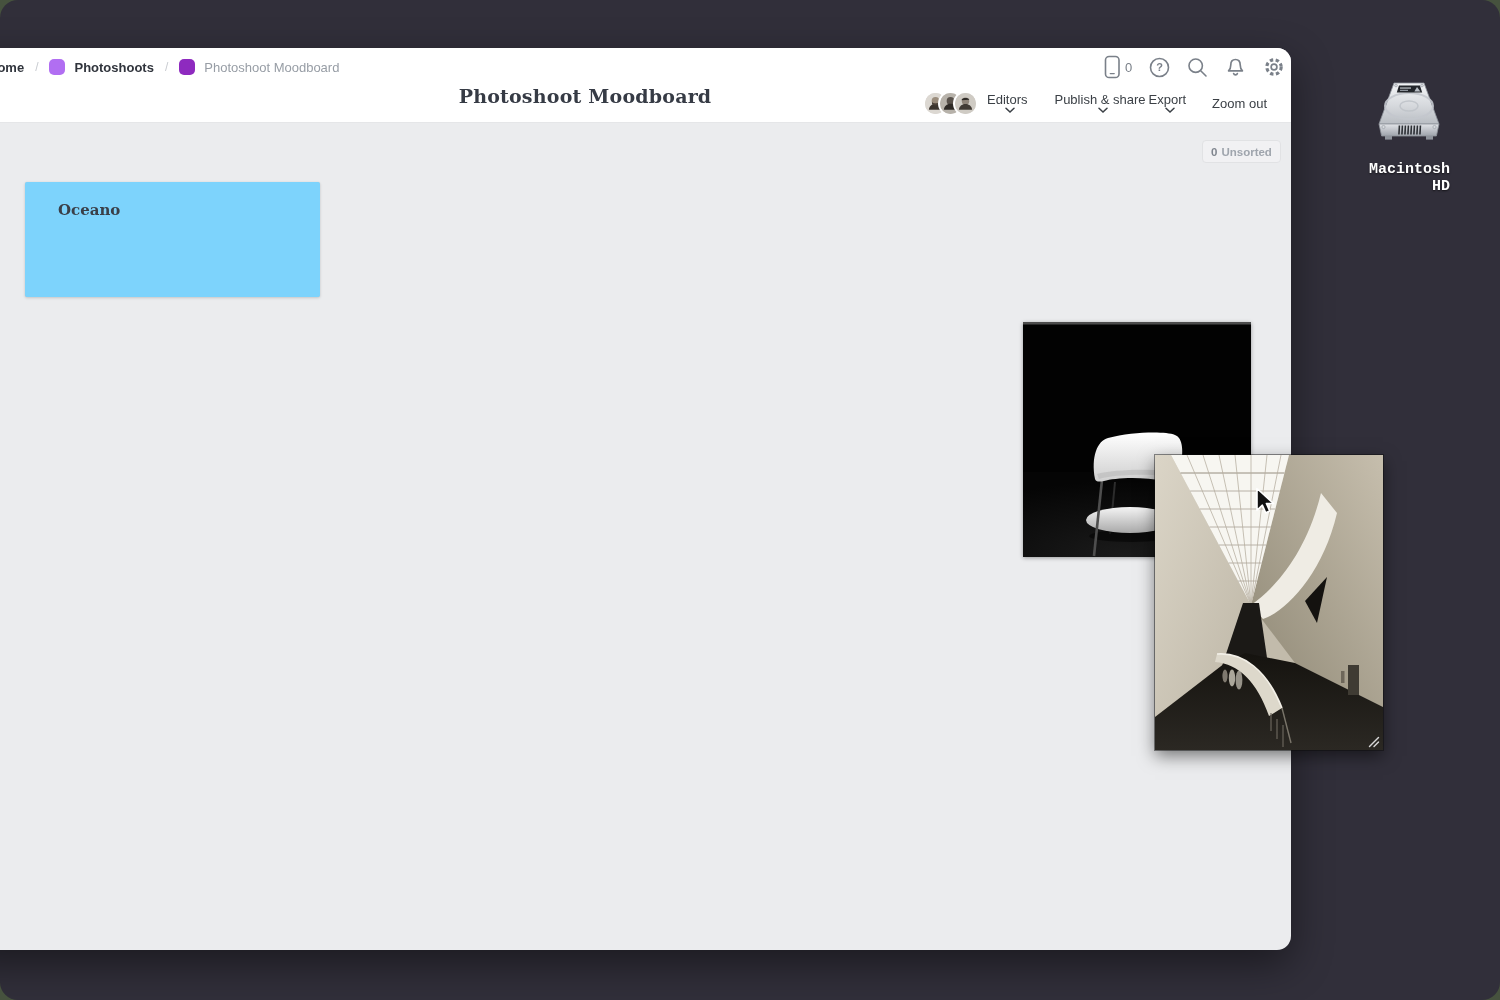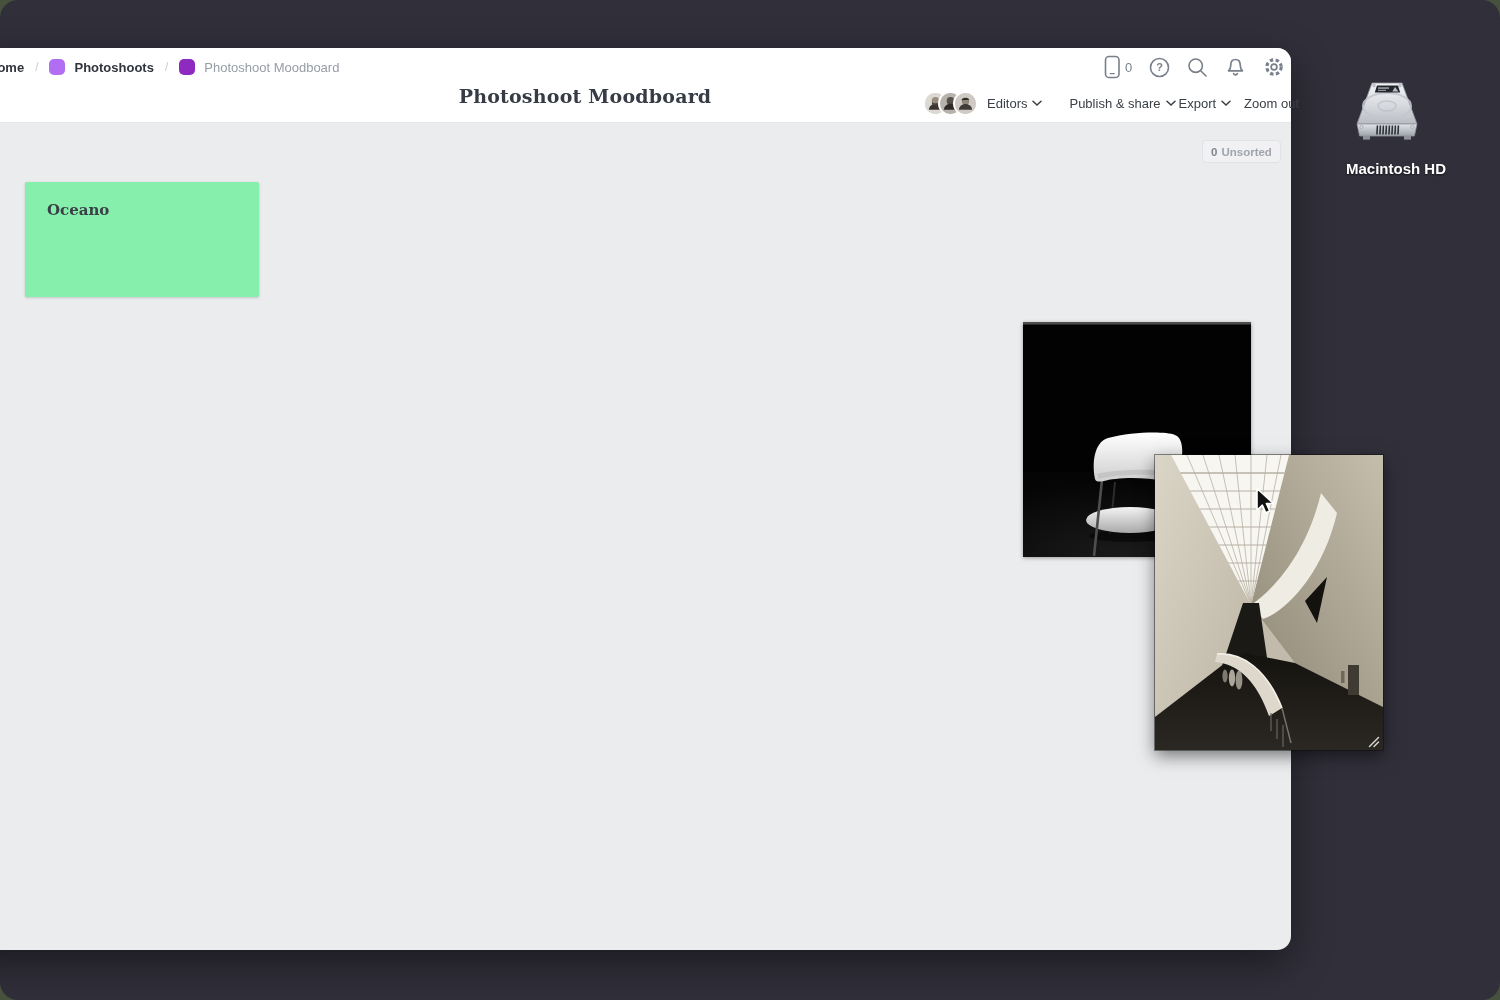--- a/index.html
+++ b/index.html
@@ -27,50 +27,50 @@
 
   
   .board-title{position:absolute;left:400px;top:85px;width:370px;text-align:center;
     font-family:"DejaVu Serif","Liberation Serif",serif;font-weight:bold;font-size:19px;
     color:#363B45;letter-spacing:.2px;}
   .toolbar{position:absolute;left:923px;top:91px;height:24px;display:flex;align-items:center;}
   .avatars{display:flex;}
   .avatar{width:21px;height:21px;border-radius:50%;border:2px solid #fff;overflow:hidden;
     background:#d8d4ce;box-sizing:content-box;}
   .avatar + .avatar{margin-left:-10px;}
-  .tb-item{display:flex;align-items:center;font-size:13px;color:#3B4046;cursor:default;}
+  .tb-item{display:flex;align-items:center;font-size:13px;color:#3B4046;cursor:default;flex-direction:column;}
   .tb-item svg{margin-left:5px;}
 
   
   .unsorted{position:absolute;left:1202px;top:140px;height:21px;display:flex;align-items:center;
     gap:4px;padding:0 8px;background:#F1F1F3;border:1px solid #E1E2E4;border-radius:4px;
     font-size:11.5px;}
   .unsorted .n{color:#80868F;font-weight:bold;}
   .unsorted .t{color:#9FA5AD;font-weight:bold;}
 
   
-  .note-card{position:absolute;left:25px;top:182px;width:234px;height:115px;background:#86efac;
+  .note-card{position:absolute;left:25px;top:182px;width:295px;height:115px;background:#7dd3fc;
     border-radius:2px;box-shadow:0 1px 3px rgba(0,0,0,.16),0 0 1px rgba(0,0,0,.1);
-    box-sizing:border-box;padding:19px 22px;}
+    box-sizing:border-box;padding:19px 33px;}
   .note-title{font-family:"DejaVu Serif","Liberation Serif",serif;font-weight:bold;
     font-size:15px;color:#3A3F48;}
   .note-body{margin-top:9px;font-size:13px;line-height:16.8px;color:#5D636B;}
 
   
   .img-card{position:absolute;overflow:hidden;}
   .img-chair{left:1023px;top:322px;width:228px;height:235px;box-shadow:0 1px 4px rgba(0,0,0,.35);}
   .img-arch{left:1155px;top:455px;width:228px;height:295px;
     box-shadow:0 6px 16px rgba(0,0,0,.5);outline:1px solid rgba(10,10,10,.45);}
   .resize-handle{position:absolute;right:3px;bottom:3px;width:13px;height:13px;}
 
   
   .cursor{position:absolute;left:1253px;top:487px;pointer-events:none;}
 
   
-  .drive{position:absolute;left:1346px;top:80px;width:104px;text-align:left;cursor:default;}
+  .drive{position:absolute;left:1346px;top:80px;width:104px;text-align:right;cursor:default;font-family:Liberation Mono, monospace;}
   .drive-label{margin-top:12px;font-size:15px;font-weight:bold;color:#FFFFFF;
     text-shadow:0 1px 2px rgba(0,0,0,.6);}
 </style>
 </head>
 <body>
 
 <div id="desktop">
 
   <div class="window-bg"></div>
   <div class="window-header"></div>
@@ -164,21 +164,21 @@
       <svg width="10" height="7" viewBox="0 0 10 7">
           <path d="M1 1.2l4 3.8 4-3.8" fill="none" stroke="#3B4046" stroke-width="1.5" stroke-linecap="round"></path>
         </svg>
     </span>
     <span class="tb-item" style="margin-left:3px">
       <span>Export</span>
       <svg width="10" height="7" viewBox="0 0 10 7">
           <path d="M1 1.2l4 3.8 4-3.8" fill="none" stroke="#3B4046" stroke-width="1.5" stroke-linecap="round"></path>
         </svg>
     </span>
-    <span class="tb-item" style="margin-left:13px">
+    <span class="tb-item" style="margin-left:26px">
       <span>Zoom out</span>
     </span>
   </div>
 
   <div class="unsorted">
     <span class="n">0</span>
     <span class="t">Unsorted</span>
   </div>
 
   <div class="note-card">

